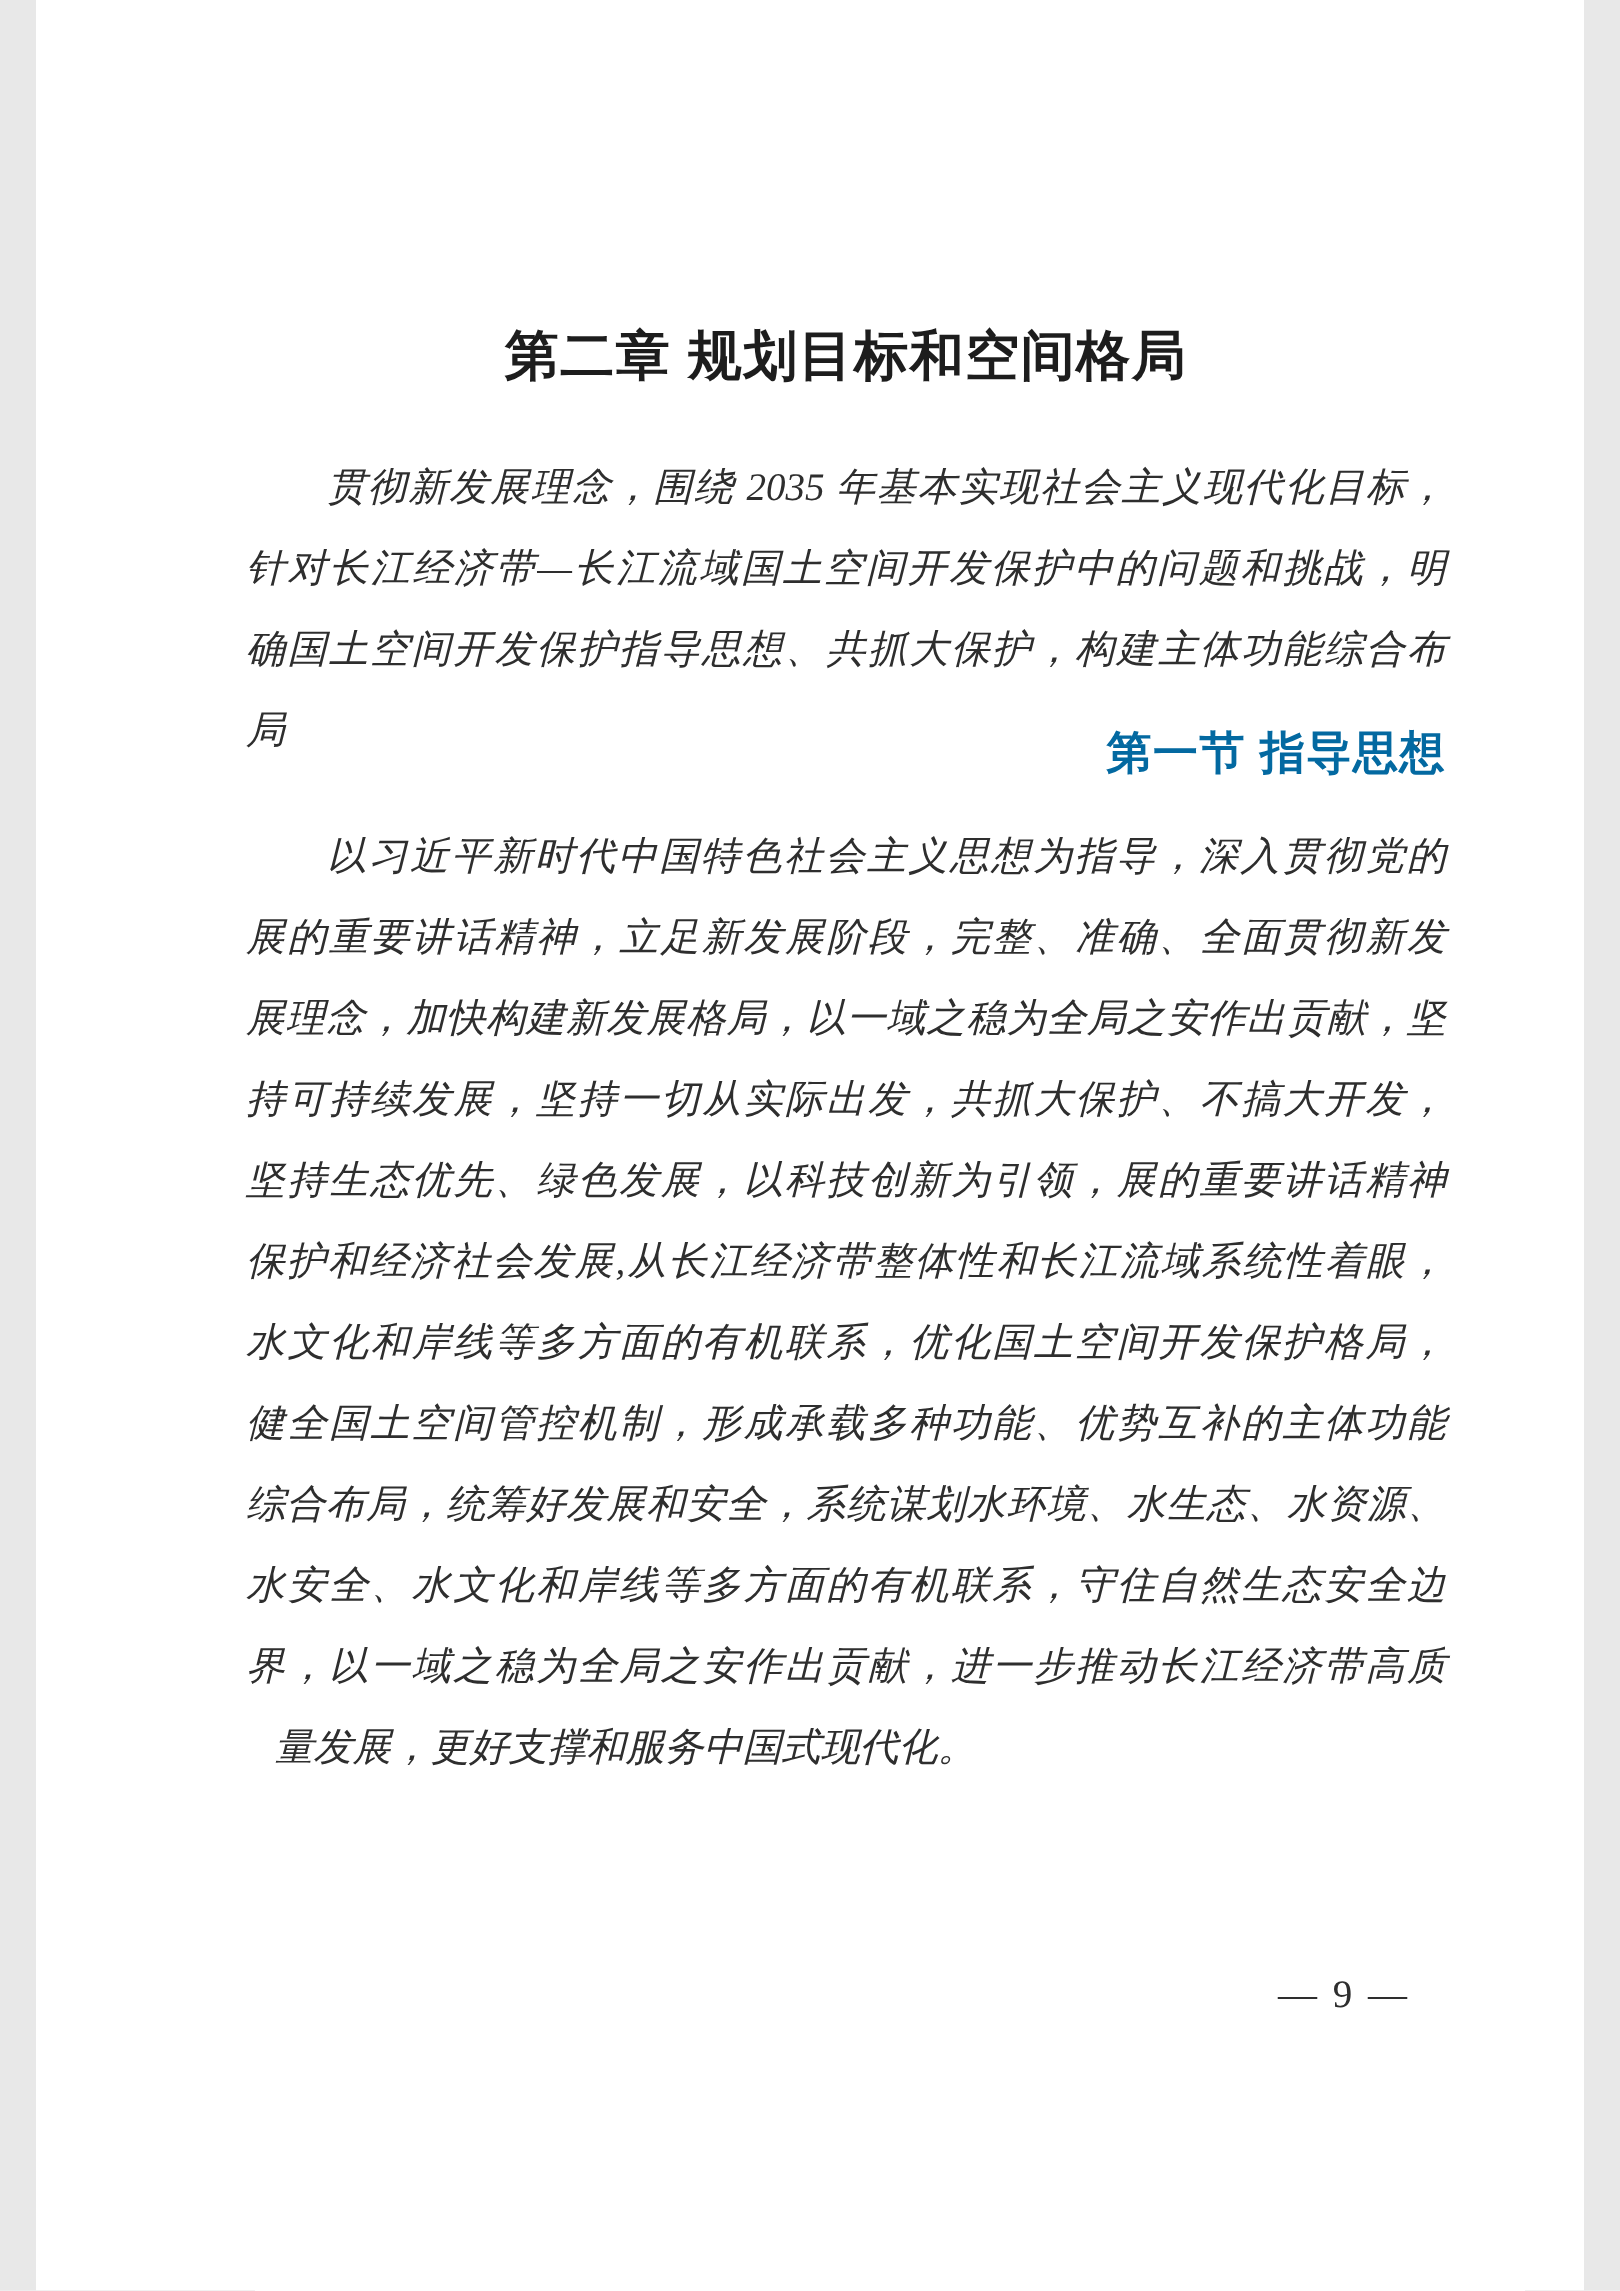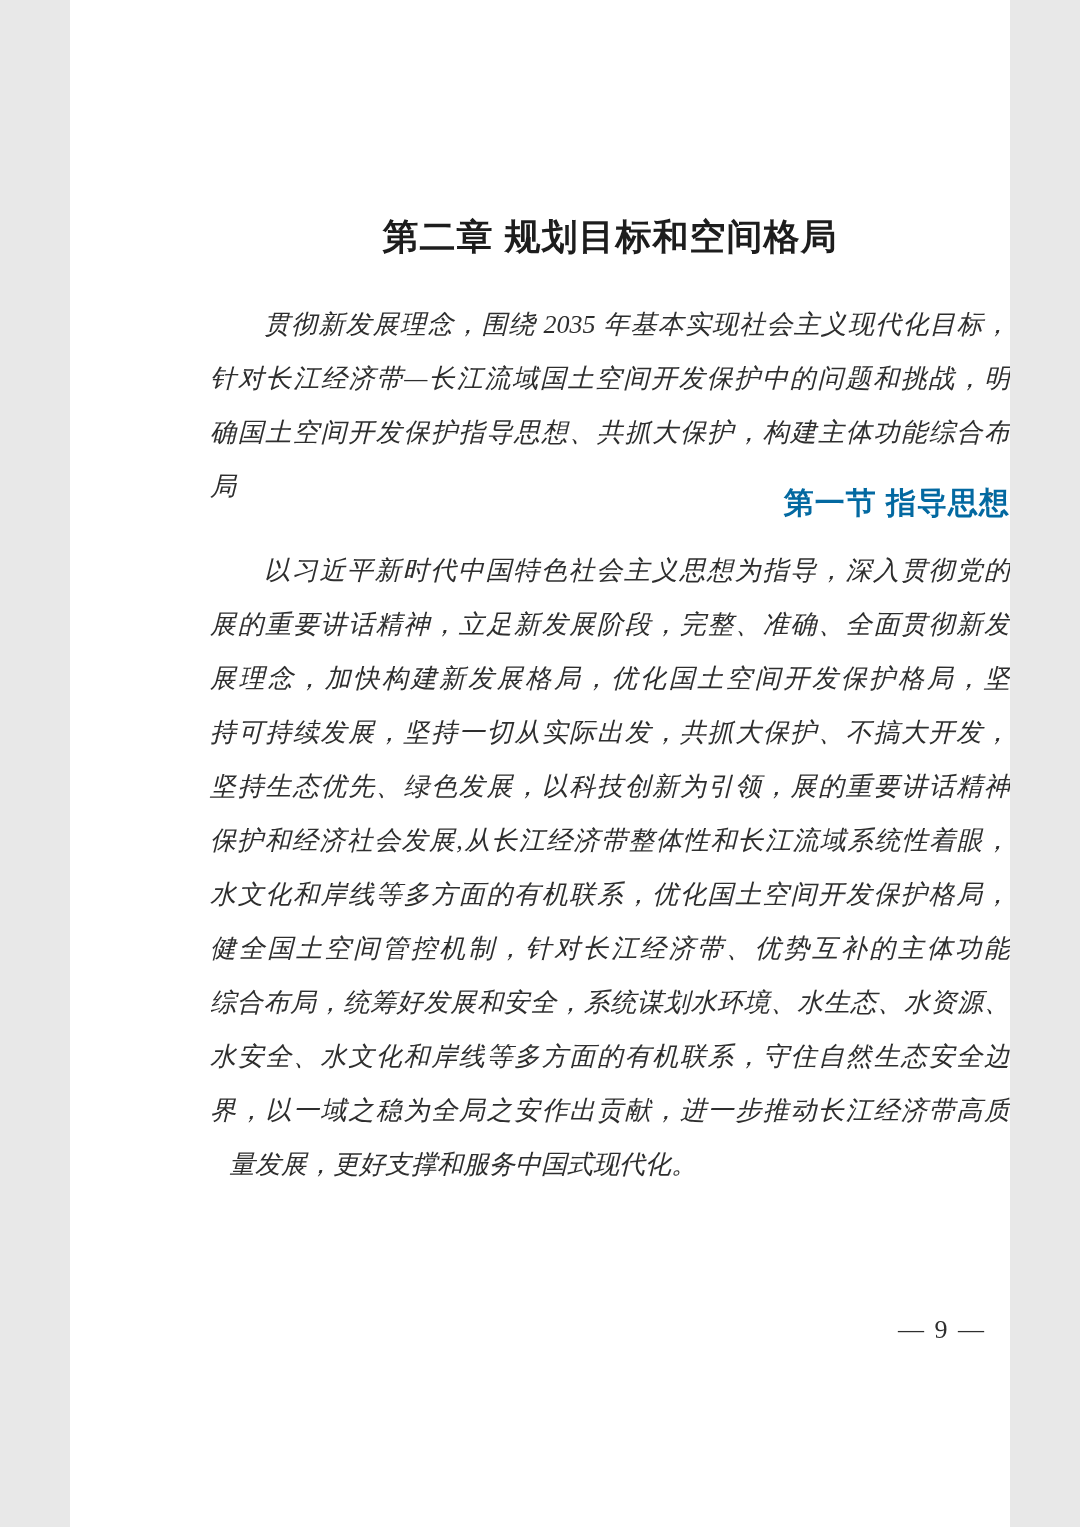--- a/index.html
+++ b/index.html
@@ -2,21 +2,21 @@
 <html><head>
 <meta charset="utf-8">
 <style>
   html, body {
     margin: 0;
     padding: 0;
     background: #e8e8e8;
   }
   .page {
     position: relative;
-    width: 940px;
+    width: 1032px;
     height: 1527px;
     margin: 0 auto;
     background: #ffffff;
     overflow: hidden;
     font-family: "Liberation Serif", serif;
   }
   .content {
     margin: 0 140px;
     width: 800px;
   }
@@ -85,26 +85,26 @@
       <div class="tline indent">贯彻新发展理念，围绕 2035 年基本实现社会主义现代化目标，</div>
       <div class="tline">针对长江经济带—长江流域国土空间开发保护中的问题和挑战，明</div>
       <div class="tline">确国土空间开发保护指导思想、共抓大保护，构建主体功能综合布局。</div>
     </div>
 
     <h2 class="section-heading">第一节 指导思想</h2>
 
     <div class="para para-guiding">
       <div class="tline indent">以习近平新时代中国特色社会主义思想为指导，深入贯彻党的</div>
       <div class="tline">展的重要讲话精神，立足新发展阶段，完整、准确、全面贯彻新发</div>
-      <div class="tline">展理念，加快构建新发展格局，优化国土空间开发保护格局，坚</div>
+      <div class="tline">展理念，加快构建新发展格局，以一域之稳为全局之安作出贡献，坚</div>
       <div class="tline">持可持续发展，坚持一切从实际出发，共抓大保护、不搞大开发，</div>
       <div class="tline">坚持生态优先、绿色发展，以科技创新为引领，展的重要讲话精神</div>
       <div class="tline">保护和经济社会发展,从长江经济带整体性和长江流域系统性着眼，</div>
       <div class="tline">水文化和岸线等多方面的有机联系，优化国土空间开发保护格局，</div>
-      <div class="tline">健全国土空间管控机制，针对长江经济带、优势互补的主体功能</div>
+      <div class="tline">健全国土空间管控机制，形成承载多种功能、优势互补的主体功能</div>
       <div class="tline">综合布局，统筹好发展和安全，系统谋划水环境、水生态、水资源、</div>
       <div class="tline">水安全、水文化和岸线等多方面的有机联系，守住自然生态安全边</div>
       <div class="tline">界，以一域之稳为全局之安作出贡献，进一步推动长江经济带高质</div>
       <div class="tline last">量发展，更好支撑和服务中国式现代化。</div>
     </div>
 
     <div class="page-number">— 9 —</div>
 
   </div>
 </div>

